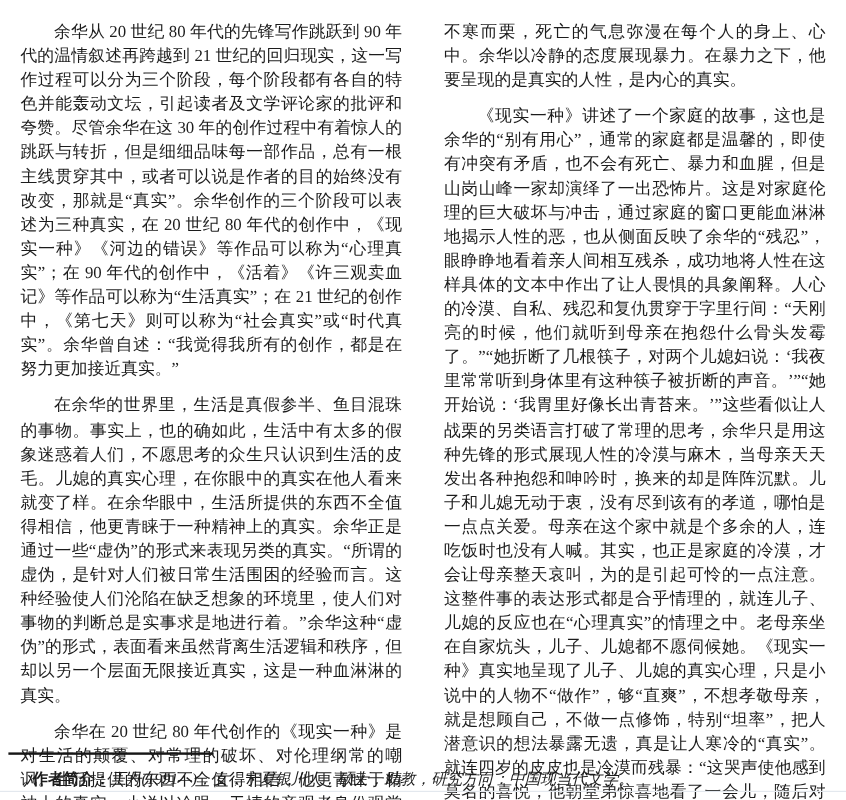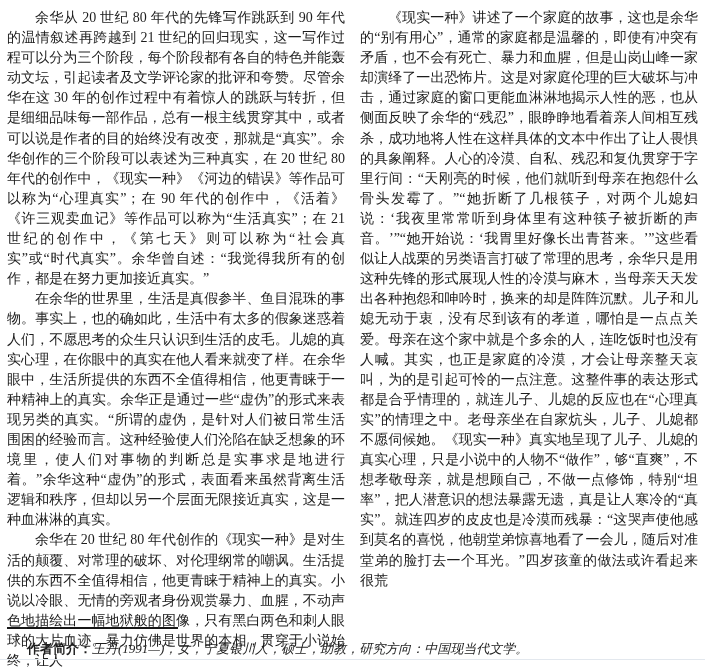--- a/index.html
+++ b/index.html
@@ -12,21 +12,21 @@
     font-family: "Liberation Serif", "DejaVu Serif", serif;
   }
   .column {
     position: absolute;
     top: 8px;
     width: 338px;
   }
   .col-left  { left: 7px; }
   .col-right { left: 360px; }
   p.body-par {
-    margin: 0;
+    margin: 10px;
     font-size: 14px;
     line-height: 20.1px;
     color: #1c1c1c;
     text-align: justify;
     text-justify: inter-ideograph;
     word-break: break-all;
   }
   .indent { text-indent: 2em; }
   .footer-divider {
     position: absolute;
@@ -68,20 +68,21 @@
 
 <div class="page">
 
   <div class="column col-left">
     <p class="body-par indent">余华从 20 世纪 80 年代的先锋写作跳跃到 90 年代的温情叙述再跨越到 21 世纪的回归现实，这一写作过程可以分为三个阶段，每个阶段都有各自的特色并能轰动文坛，引起读者及文学评论家的批评和夸赞。尽管余华在这 30 年的创作过程中有着惊人的跳跃与转折，但是细细品味每一部作品，总有一根主线贯穿其中，或者可以说是作者的目的始终没有改变，那就是“真实”。余华创作的三个阶段可以表述为三种真实，在 20 世纪 80 年代的创作中，《现实一种》《河边的错误》等作品可以称为“心理真实”；在 90 年代的创作中，《活着》《许三观卖血记》等作品可以称为“生活真实”；在 21 世纪的创作中，《第七天》则可以称为“社会真实”或“时代真实”。余华曾自述：“我觉得我所有的创作，都是在努力更加接近真实。”</p>
     <p class="body-par indent">在余华的世界里，生活是真假参半、鱼目混珠的事物。事实上，也的确如此，生活中有太多的假象迷惑着人们，不愿思考的众生只认识到生活的皮毛。儿媳的真实心理，在你眼中的真实在他人看来就变了样。在余华眼中，生活所提供的东西不全值得相信，他更青睐于一种精神上的真实。余华正是通过一些“虚伪”的形式来表现另类的真实。“所谓的虚伪，是针对人们被日常生活围困的经验而言。这种经验使人们沦陷在缺乏想象的环境里，使人们对事物的判断总是实事求是地进行着。”余华这种“虚伪”的形式，表面看来虽然背离生活逻辑和秩序，但却以另一个层面无限接近真实，这是一种血淋淋的真实。</p>
     <p class="body-par indent">余华在 20 世纪 80 年代创作的《现实一种》是对生活的颠覆、对常理的破坏、对伦理纲常的嘲讽。生活提供的东西不全值得相信，他更青睐于精神上的真实。小说以冷眼、无情的旁观者身份观赏暴力、血腥，不动声色地描绘出一幅地狱般的图像，只有黑白两色和刺人眼球的大片血迹。暴力仿佛是世界的本相，贯穿于小说始终，让人</p>
   </div>
 
   <div class="column col-right">
+    <p class="body-par">不寒而栗，死亡的气息弥漫在每个人的身上、心中。余华以冷静的态度展现暴力。在暴力之下，他要呈现的是真实的人性，是内心的真实。</p>
     <p class="body-par indent">《现实一种》讲述了一个家庭的故事，这也是余华的“别有用心”，通常的家庭都是温馨的，即使有冲突有矛盾，也不会有死亡、暴力和血腥，但是山岗山峰一家却演绎了一出恐怖片。这是对家庭伦理的巨大破坏与冲击，通过家庭的窗口更能血淋淋地揭示人性的恶，也从侧面反映了余华的“残忍”，眼睁睁地看着亲人间相互残杀，成功地将人性在这样具体的文本中作出了让人畏惧的具象阐释。人心的冷漠、自私、残忍和复仇贯穿于字里行间：“天刚亮的时候，他们就听到母亲在抱怨什么骨头发霉了。”“她折断了几根筷子，对两个儿媳妇说：‘我夜里常常听到身体里有这种筷子被折断的声音。’”“她开始说：‘我胃里好像长出青苔来。’”这些看似让人战栗的另类语言打破了常理的思考，余华只是用这种先锋的形式展现人性的冷漠与麻木，当母亲天天发出各种抱怨和呻吟时，换来的却是阵阵沉默。儿子和儿媳无动于衷，没有尽到该有的孝道，哪怕是一点点关爱。母亲在这个家中就是个多余的人，连吃饭时也没有人喊。其实，也正是家庭的冷漠，才会让母亲整天哀叫，为的是引起可怜的一点注意。这整件事的表达形式都是合乎情理的，就连儿子、儿媳的反应也在“心理真实”的情理之中。老母亲坐在自家炕头，儿子、儿媳都不愿伺候她。《现实一种》真实地呈现了儿子、儿媳的真实心理，只是小说中的人物不“做作”，够“直爽”，不想孝敬母亲，就是想顾自己，不做一点修饰，特别“坦率”，把人潜意识的想法暴露无遗，真是让人寒冷的“真实”。就连四岁的皮皮也是冷漠而残暴：“这哭声使他感到莫名的喜悦，他朝堂弟惊喜地看了一会儿，随后对准堂弟的脸打去一个耳光。”四岁孩童的做法或许看起来很荒</p>
   </div>
 
   <div class="footer-divider"></div>
 
   <div class="footer-bio">
     <span class="bio-label">作者简介：</span><span class="bio-text">王丹(1991—)，女，宁夏银川人，硕士，助教，研究方向：中国现当代文学。</span>
   </div>
 
   <div class="bottom-edge"></div>

